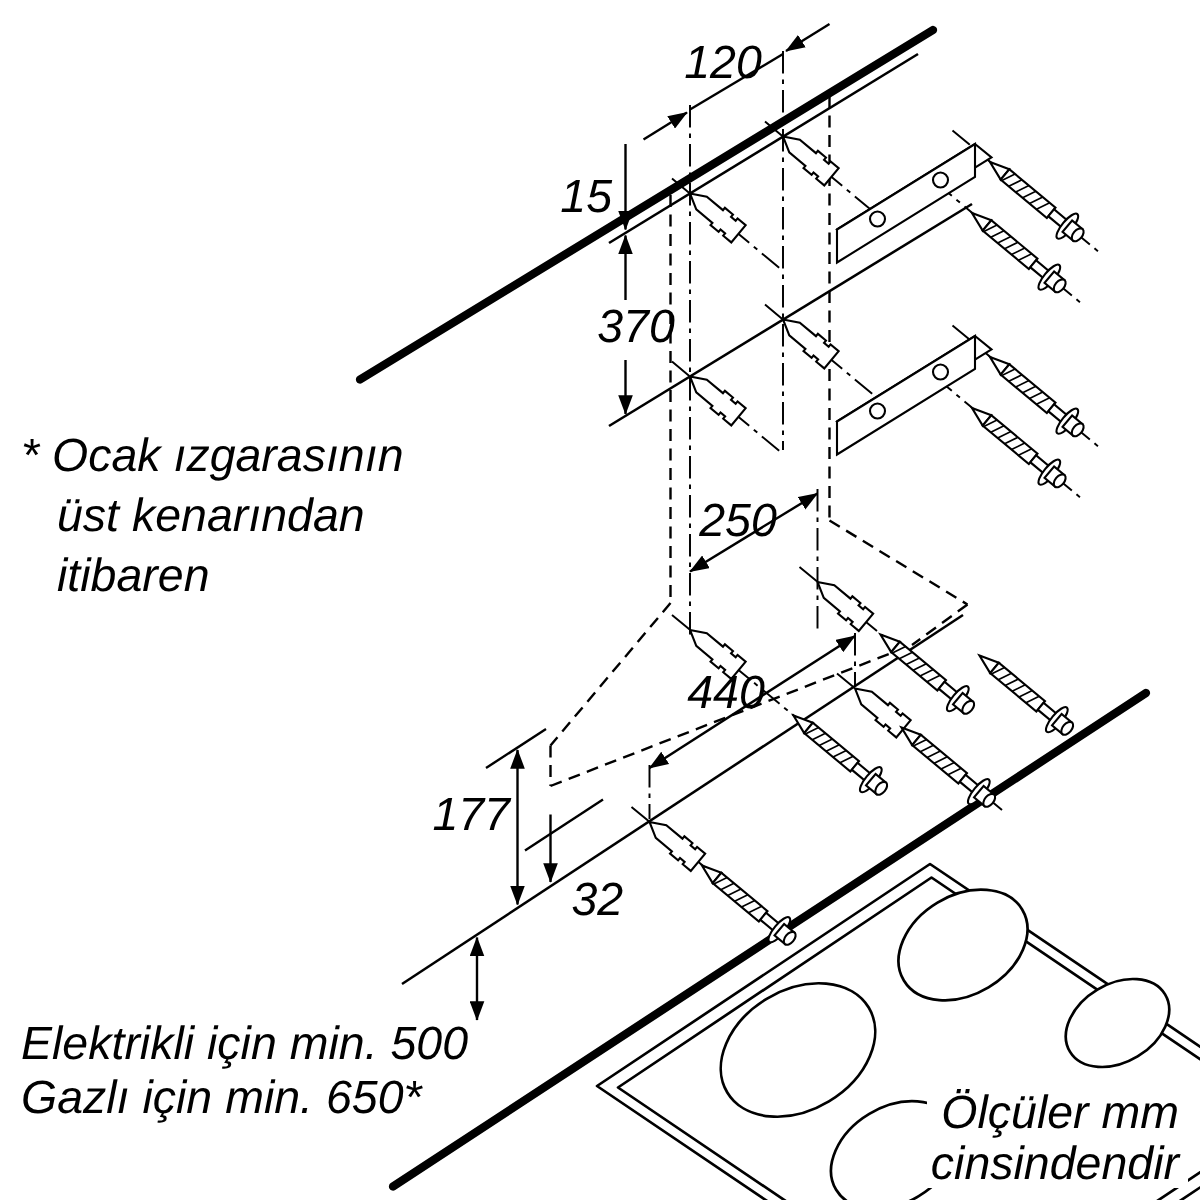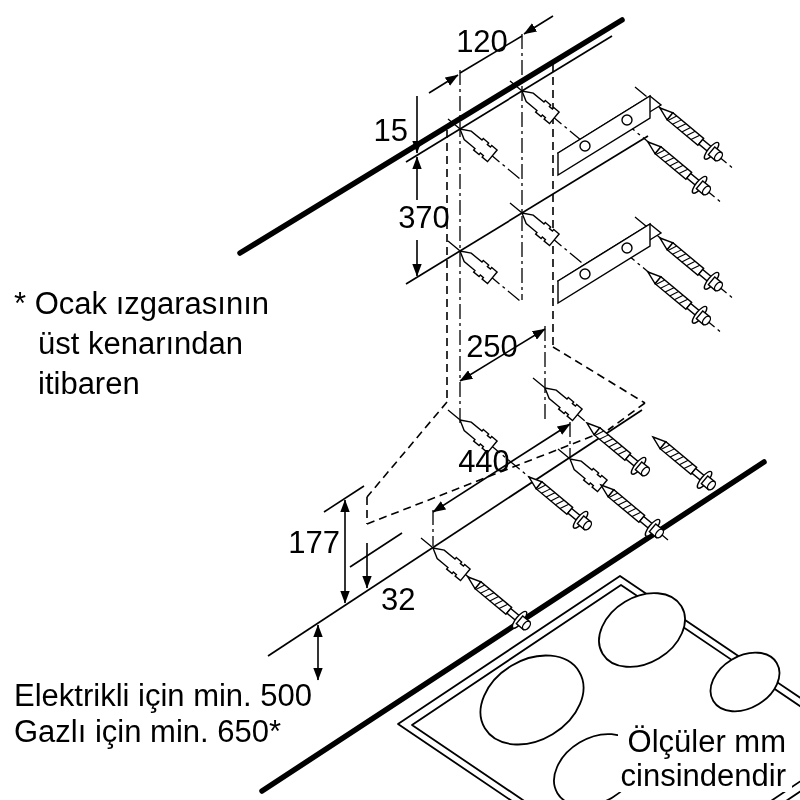--- a/index.html
+++ b/index.html
@@ -1,17 +1,17 @@
 <!DOCTYPE html>
 <html><head>
 <meta charset="utf-8">
 <style>
   html,body{margin:0;padding:0;background:#fff;}
   .stage{width:800px;height:800px;position:relative;overflow:hidden;background:#fff;
-         font-family:"Liberation Sans","DejaVu Sans",sans-serif;}
+         font-family:"Liberation Sans","DejaVu Sans",sans-serif;font-style:italic;}
   svg{display:block;}
   text{fill:#000;font-family:"Liberation Sans","DejaVu Sans",sans-serif;}
   .dim{font-size:31px;}
   .note{font-size:31px;}
   .thick{stroke:#000;stroke-width:5.5;stroke-linecap:round;fill:none;}
   .thin{stroke:#000;stroke-width:1.7;fill:none;}
   .dash{stroke:#000;stroke-width:1.6;fill:none;stroke-dasharray:8 5;}
   .dashdot{stroke:#000;stroke-width:1.3;fill:none;stroke-dasharray:15 4 3 4;}
   .dimline{stroke:#000;stroke-width:1.6;fill:none;}
   .part{fill:#fff;stroke:#000;stroke-width:1.4;}

